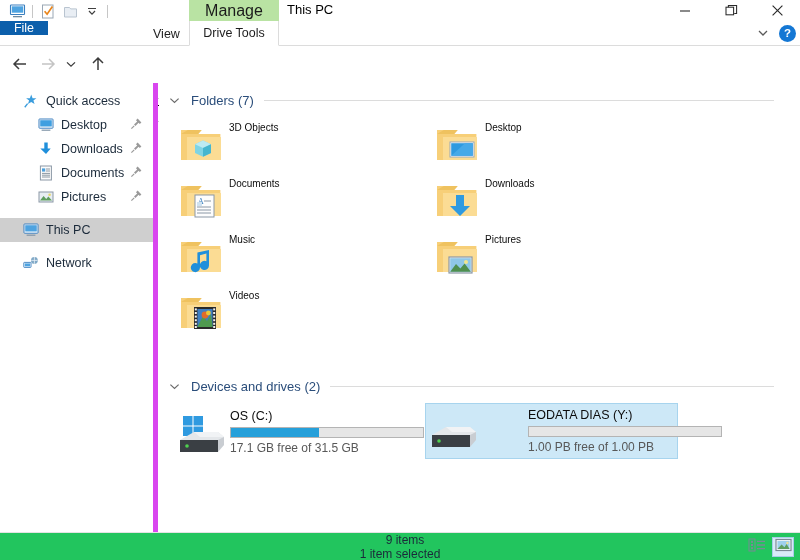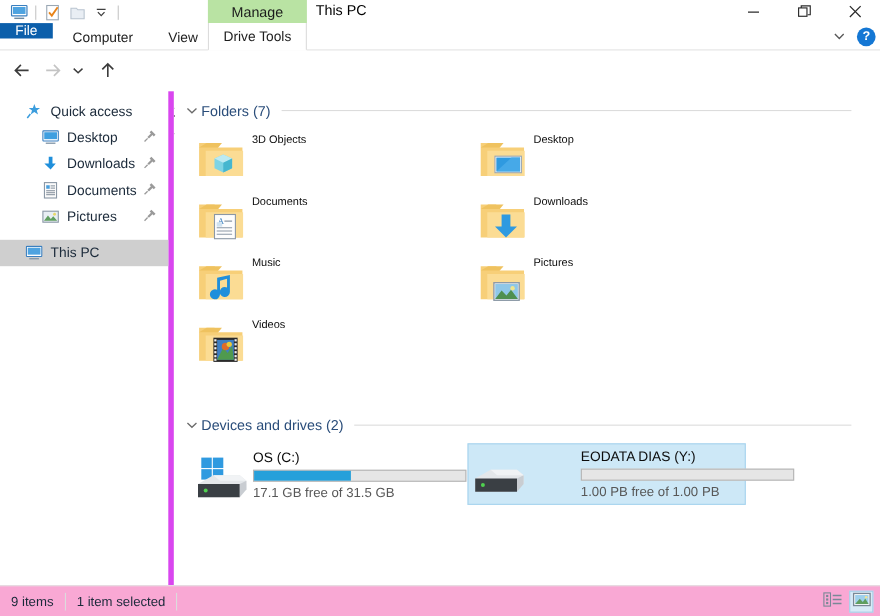--- a/index.html
+++ b/index.html
@@ -24,21 +24,21 @@
   .win-title {
     position: absolute; left: 287px; top: 2px;
     font-size: 13px; color: #000; white-space: nowrap;
   }
 
   
   .ctx-tab {
     position: absolute; left: 189px; top: 0px; width: 90px; height: 21px;
     background: #b9e3a3;
     display: flex; align-items: center; justify-content: center;
-    font-size: 13px; color: #1b1b1b;
+    font-size: 16px; color: #1b1b1b;
   }
 
   .wbtns { position: absolute; right: 0; top: 0; display: flex; }
   .wbtn {
     width: 46px; height: 21px; display: flex; align-items: center; justify-content: center;
     background: transparent;
   }
   .wbtn svg { display: block; }
 
   
@@ -138,21 +138,21 @@
   .nav-gap { height: 9px; }
 
   .content {
     position: absolute; left: 159px; top: 83px; width: 641px; height: 449px;
     background: #ffffff; overflow: hidden;
   }
 
   
   .grp { position: relative; height: 22px; margin-left: 7px; display: flex; align-items: center; }
   .grp-chev { width: 16px; height: 16px; display: flex; align-items: center; justify-content: center; }
-  .grp-label { font-size: 13px; color: #2a4d7a; white-space: nowrap; margin-left: 1px; }
+  .grp-label { font-size: 13px; color: #2a4d7a; white-space: nowrap; margin-left: 9px; }
   .grp-rule { flex: 1; height: 1px; background: #dcdcdc; margin-left: 10px; margin-right: 26px; }
 
   
   .tiles { position: relative; margin-top: 6px; }
   .tile {
     position: absolute; display: flex; align-items: flex-start;
     width: 253px; height: 56px;
   }
   .tile-ico { width: 56px; height: 56px; flex: none; display: flex; align-items: center; justify-content: center; }
   .tile-name { font-size: 10px; color: #0c0c0c; margin-top: 5px; white-space: nowrap; }
@@ -170,22 +170,22 @@
   .bar {
     margin-top: 4px; height: 11px; width: 194px;
     background: #e6e6e6; border: 1px solid #b4b4b4;
   }
   .bar-fill { height: 100%; background: #26a0da; }
   .dtile-sub { margin-top: 3px; font-size: 12px; color: #585858; white-space: nowrap; }
 
   
   .statusbar {
     position: absolute; left: 0; top: 532px; width: 800px; height: 28px;
-    background: #f9a8d4; border-top: 1px solid #e3e3e3;
-    display: flex; align-items: center;
+    background: #22c55e; border-top: 1px solid #e3e3e3;
+    display: flex; align-items: center; flex-direction: column;
   }
   .st-item { font-size: 12px; color: #1b2a3a; white-space: nowrap; }
   .st-1 { margin-left: 10px; }
   .st-sep { width: 1px; height: 16px; background: #dcdcdc; margin: 0 10px; }
   .viewbtns { position: absolute; right: 6px; top: 4px; display: flex; gap: 4px; }
   .vbtn { width: 22px; height: 20px; display: flex; align-items: center; justify-content: center; }
   .vbtn.active { background: #d8eaf7; border: 1px solid #a7cde8; }
 </style>
 </head>
 <body>
@@ -244,23 +244,20 @@
           <path d="M1.6 1.6 L11.4 11.4 M11.4 1.6 L1.6 11.4" stroke="#2b2b2b" stroke-width="1.15"></path>
         </svg>
       </div>
     </div>
   </div>
 
   <div class="tabsrow">
     <div class="tab-file">
       <span>File</span>
     </div>
-    <div class="tab tab-computer">
-      <span>Computer</span>
-    </div>
     <div class="tab tab-view">
       <span>View</span>
     </div>
     <div class="tab-drivetools">
       <span>Drive Tools</span>
     </div>
 
     <div class="ribbon-right">
       <div class="rb-chev">
         <svg width="12" height="10" viewBox="0 0 12 10">
@@ -417,20 +414,31 @@
           <rect x="1" y="1" width="14" height="9.2" rx="0.6" fill="#fff" stroke="#3a7fbf" stroke-width="1"></rect>
           <rect x="2.2" y="2.2" width="11.6" height="6.3" fill="#4ea3e0"></rect>
           <rect x="3.6" y="11.6" width="8.8" height="1.2" fill="#8296a8"></rect>
         </svg>
       </span>
       <span class="lbl">This PC</span>
     </div>
 
     <div class="nav-gap"></div>
 
+    <div class="nav-row indent-0">
+      <span class="ri">
+        <svg width="16" height="15" viewBox="0 0 16 15">
+          <rect x="0.8" y="6.4" width="7.2" height="5" rx="0.5" fill="#fff" stroke="#3a7fbf" stroke-width="0.9"></rect>
+          <rect x="1.8" y="7.4" width="5.2" height="3" fill="#4ea3e0"></rect>
+          <circle cx="11.4" cy="4.4" r="3.4" fill="#7fa8c6"></circle>
+          <path d="M8.2 4.4 h6.4 M11.4 1 v6.8" stroke="#e8f0f6" stroke-width="0.8"></path>
+        </svg>
+      </span>
+      <span class="lbl">Network</span>
+    </div>
   </div>
 
   <div class="content">
 
     <div class="grp" style="margin-top:6px;">
       <span class="grp-chev">
         <svg width="11" height="9" viewBox="0 0 11 9">
             <path d="M1.4 2.6 L5.5 6.5 L9.6 2.6" fill="none" stroke="#6b6b6b" stroke-width="1.2"></path>
           </svg>
       </span>

